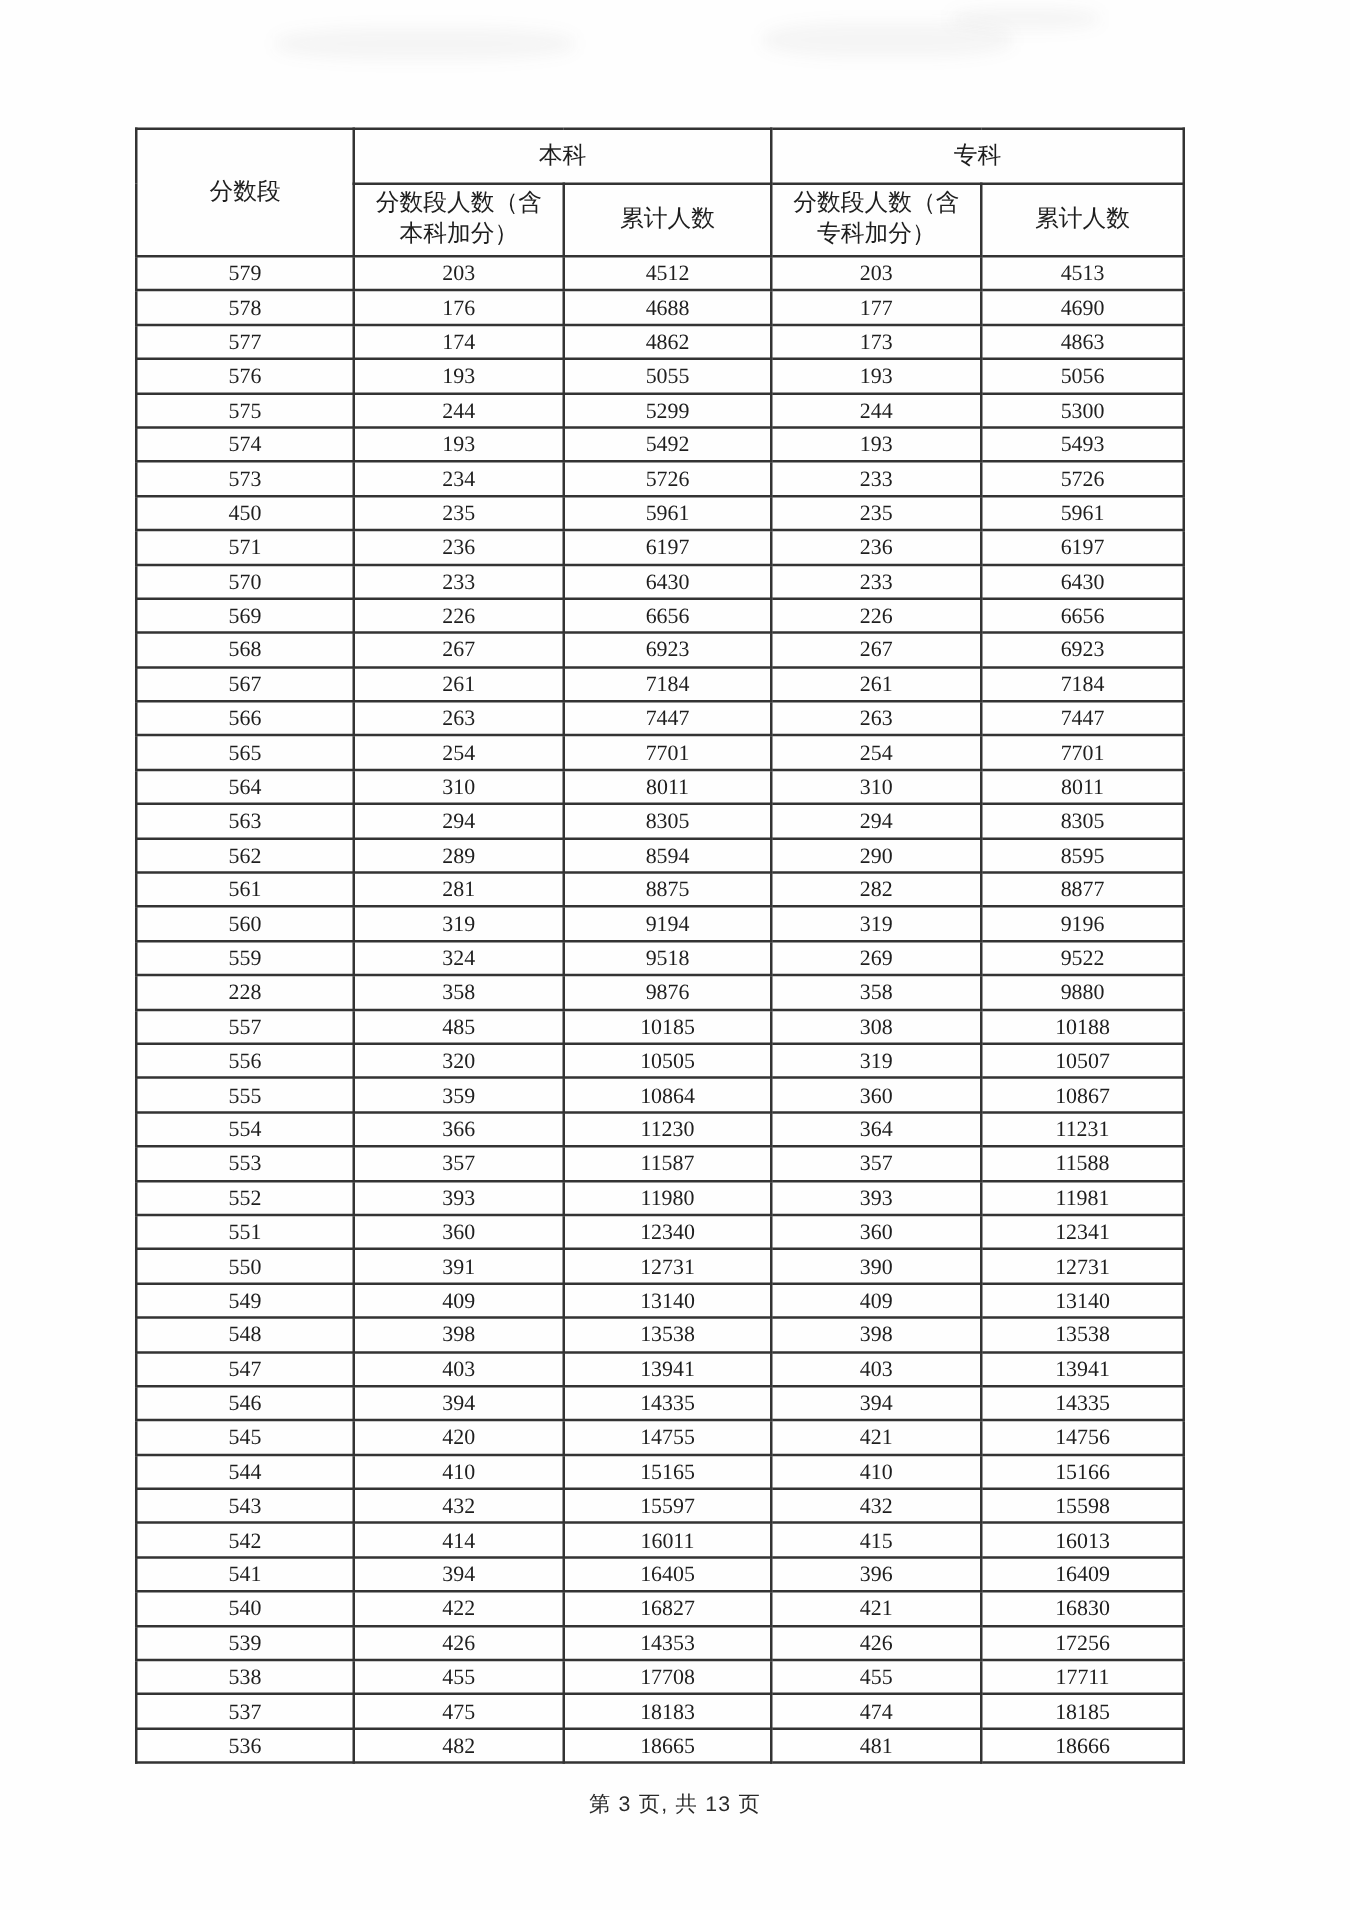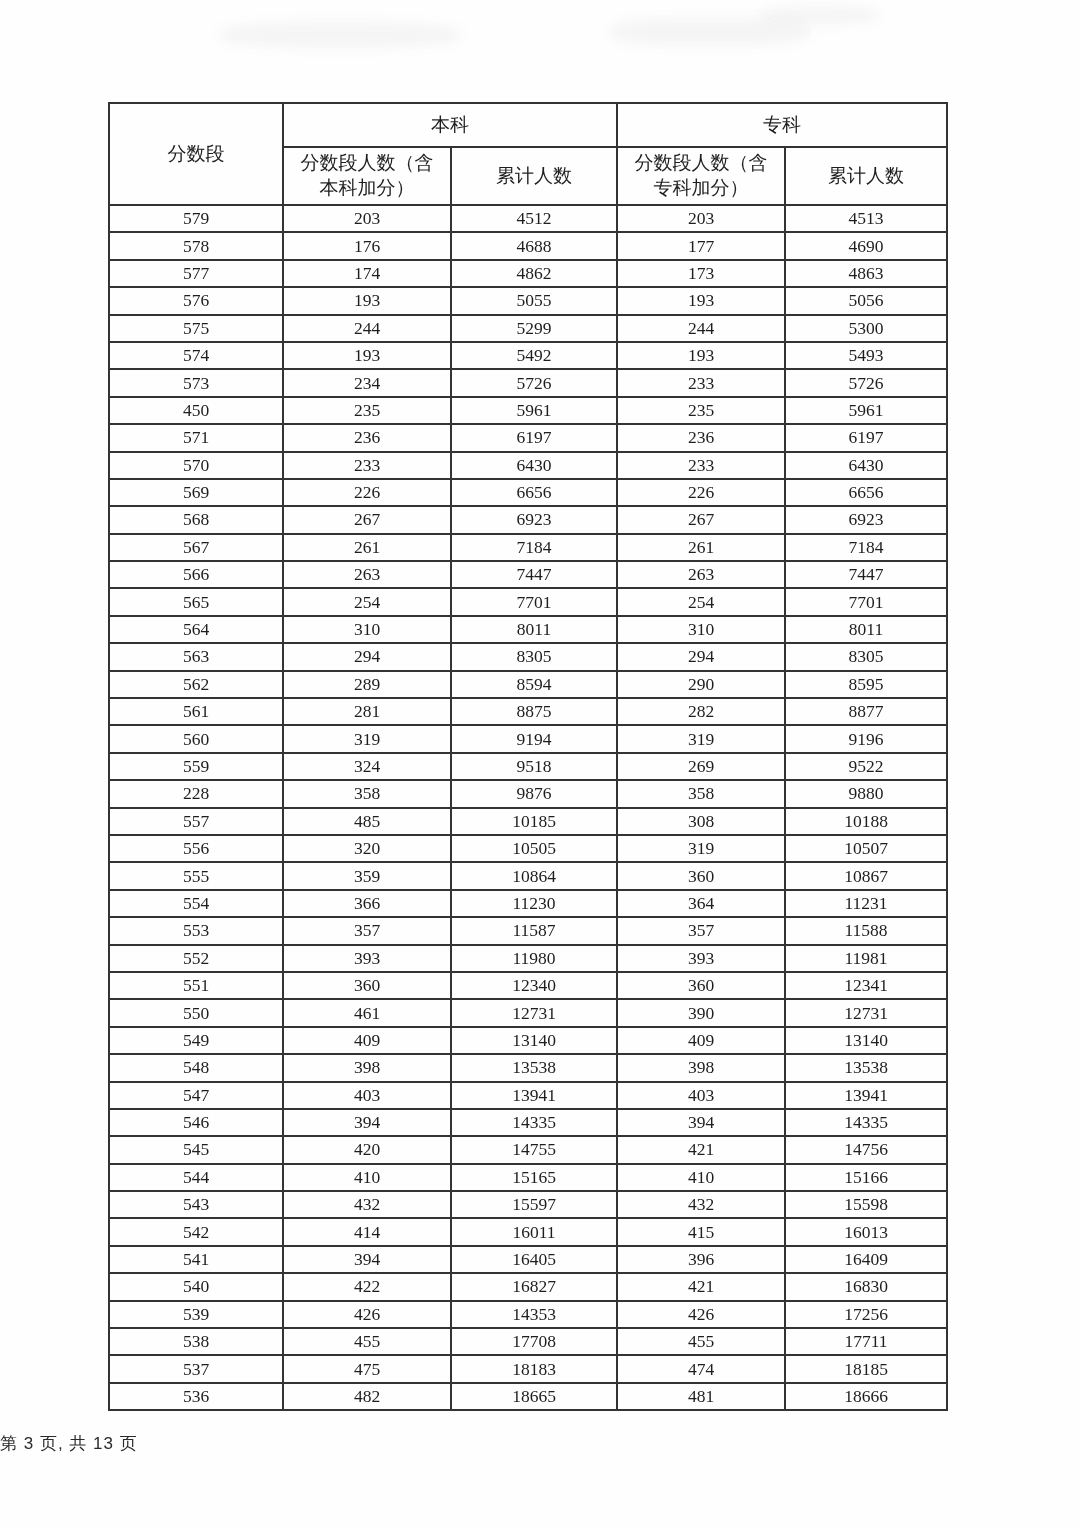--- a/index.html
+++ b/index.html
@@ -51,21 +51,21 @@
   .doc-table thead tr.sub-row th { height: 52px; padding: 2px 10px; }
   .doc-table tbody td {
     height: 25.4px;
     font-size: 17.5px;
   }
   .footer {
     position: absolute;
     left: 0;
     top: 1432px;
     width: 1080px;
-    text-align: left;
+    text-align: center;
     font-family: "Liberation Sans", sans-serif;
     font-size: 17px;
     color: #2a2a2a;
     letter-spacing: 1px;
   }
 </style>
 </head>
 <body>
 
 <div class="page">
@@ -294,21 +294,21 @@
         </tr>
         <tr>
           <td>551</td>
           <td>360</td>
           <td>12340</td>
           <td>360</td>
           <td>12341</td>
         </tr>
         <tr>
           <td>550</td>
-          <td>461</td>
+          <td>391</td>
           <td>12731</td>
           <td>390</td>
           <td>12731</td>
         </tr>
         <tr>
           <td>549</td>
           <td>409</td>
           <td>13140</td>
           <td>409</td>
           <td>13140</td>

